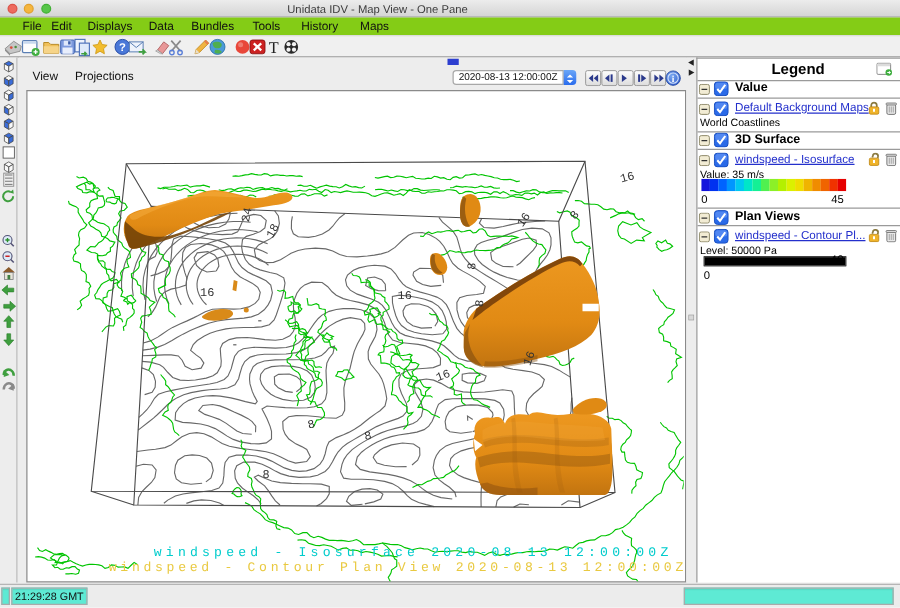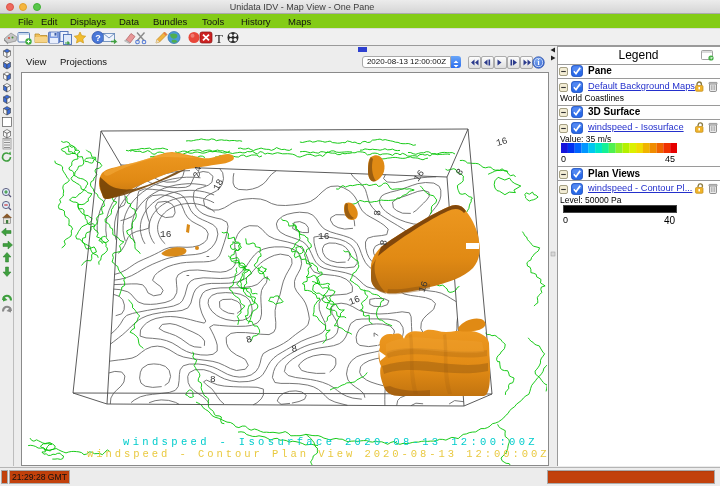--- a/index.html
+++ b/index.html
@@ -9,21 +9,21 @@
 #menubar{left:0;top:14px;width:720px;height:15px;background:#84cc16;border-bottom:1px solid #dcdcdc}
 .mi{position:absolute;top:2px;font-size:9.5px;color:#111}
 #toolbar{left:0;top:29px;width:720px;height:17px;background:#f0f0f0;border-bottom:1px solid #9a9a9a}
 #lrail{left:0;top:46px;width:14px;height:420px;background:#ededed;border-right:1px solid #bdbdbd}
 #vp{left:15px;top:46px;width:534px;height:420px;background:#ededed}
 #canvas{left:21px;top:72px;width:528px;height:394px;background:#fff;border:1px solid #8a8a8a}
 .vmenu{position:absolute;top:56px;font-size:9.5px;color:#111}
 #divider{left:549px;top:46px;width:8px;height:420px;background:#ededed}
 #legend{left:557px;top:46px;width:163px;height:420px;background:#fff;border-left:1px solid #9a9a9a;border-top:1px solid #9a9a9a}
 #statusbar{left:0;top:467px;width:720px;height:19px;background:#ececec;border-top:1px solid #b5b5b5}
-.sbox{position:absolute;top:2px;height:14px;border:1px solid #aaa;background:#c2410c;font-size:9px;color:#111;line-height:13px;box-shadow:inset 0 1px 1px rgba(0,0,0,0.08)}
+.sbox{position:absolute;top:2px;height:14px;border:1px solid #aaa;background:#5eead4;font-size:9px;color:#111;line-height:13px;box-shadow:inset 0 1px 1px rgba(0,0,0,0.08)}
 .cat{font-size:10px;font-weight:bold;color:#000}
 .lnk{font-size:9.3px;color:#2430cc;text-decoration:underline}
 .sml{font-size:8.5px;font-weight:normal;color:#000}
 .hline{position:absolute;left:0;width:100%;border-top:1px solid #9a9a9a}
 </style></head><body>
 
 <div id="titlebar" class="abs">
  <div id="title">Unidata IDV - Map View - One Pane</div>
  <div class="tl abs" style="left:5.5px;background:#ee6a5e;border:0.5px solid #dc5348"></div>
  <div class="tl abs" style="left:19px;background:#f5b63e;border:0.5px solid #e2a12c"></div>
@@ -389,38 +389,38 @@
 </svg>
 
 <div id="divider" class="abs">
 <svg width="8" height="420" viewBox="0 0 8 420">
 <path d="M6,1.5 L1.5,4 L6,6.5 Z" fill="#222"></path>
 <path d="M2,9.5 L6.5,12 L2,14.5 Z" fill="#222"></path>
 <rect x="2" y="206" width="4" height="4" fill="#d8d8d8" stroke="#999" stroke-width="0.5"></rect>
 </svg></div>
 
 <div id="legend" class="abs">
-    <div class="abs" style="left:0;top:1px;width:161px;text-align:center;font-size:12px;font-weight:normal;color:#000">Legend</div>
+    <div class="abs" style="left:0;top:1px;width:161px;text-align:center;font-size:12px;font-weight:bold;color:#000">Legend</div>
 <svg class="abs" style="left:143px;top:3px" width="13" height="11" viewBox="0 0 13 11">
       <rect x="0.5" y="0.5" width="11" height="9" rx="1" fill="#fff" stroke="#8a8a8a" stroke-width="0.8"></rect>
       <rect x="1" y="1" width="10" height="2" fill="#dcdcdc"></rect>
       <circle cx="10" cy="8" r="2.6" fill="#3fae3f"></circle>
       <path d="M8.8,8 h2.4 m-1,-1.1 l1.1,1.1 l-1.1,1.1" stroke="#fff" stroke-width="0.8" fill="none"></path>
     </svg>
 <div class="hline" style="top:17px"></div>
 <svg class="abs" style="left:1px;top:20px" width="9" height="9" viewBox="0 0 9 9">
       <rect x="0.5" y="0.5" width="8" height="8" rx="1.5" fill="#f2ecd4" stroke="#8f8a6a" stroke-width="0.8"></rect>
       <path d="M2.2,4.5 H6.8" stroke="#333" stroke-width="1.1"></path>
     </svg>
 <svg class="abs" style="left:13px;top:18px" width="12" height="12" viewBox="0 0 12 12">
       <rect x="0.5" y="0.5" width="11" height="11" rx="2.5" fill="#2a6ae8" stroke="#1a4fc0" stroke-width="0.8"></rect>
       <rect x="1.2" y="1.2" width="9.6" height="5" rx="2" fill="#5b8ff2" opacity="0.8"></rect>
       <path d="M2.8,6.2 L5,8.6 L9.2,2.8" fill="none" stroke="#fff" stroke-width="1.7"></path>
     </svg>
-<span class="cat abs" style="left:30px;top:18px">Pane</span>
+<span class="cat abs" style="left:30px;top:18px">Value</span>
 <div class="hline" style="top:31px"></div>
 <svg class="abs" style="left:1px;top:36px" width="9" height="9" viewBox="0 0 9 9">
       <rect x="0.5" y="0.5" width="8" height="8" rx="1.5" fill="#f2ecd4" stroke="#8f8a6a" stroke-width="0.8"></rect>
       <path d="M2.2,4.5 H6.8" stroke="#333" stroke-width="1.1"></path>
     </svg>
 <svg class="abs" style="left:13px;top:34px" width="12" height="12" viewBox="0 0 12 12">
       <rect x="0.5" y="0.5" width="11" height="11" rx="2.5" fill="#2a6ae8" stroke="#1a4fc0" stroke-width="0.8"></rect>
       <rect x="1.2" y="1.2" width="9.6" height="5" rx="2" fill="#5b8ff2" opacity="0.8"></rect>
       <path d="M2.8,6.2 L5,8.6 L9.2,2.8" fill="none" stroke="#fff" stroke-width="1.7"></path>
     </svg>
@@ -518,20 +518,20 @@
       <rect x="4.4" y="6" width="1.6" height="2.4" fill="#fff"></rect>
     </svg>
 <svg class="abs" style="left:150px;top:136px" width="10" height="11" viewBox="0 0 10 11">
       <rect x="1.5" y="2.5" width="7" height="8" rx="1.2" fill="#e8e8e8" stroke="#777" stroke-width="0.8"></rect>
       <rect x="0.8" y="1.4" width="8.4" height="1.6" rx="0.8" fill="#d8d8d8" stroke="#777" stroke-width="0.7"></rect>
       <path d="M3.4,4.2 V9 M5,4.2 V9 M6.6,4.2 V9" stroke="#999" stroke-width="0.7"></path>
     </svg>
 <span class="sml abs" style="left:2px;top:148px">Level: 50000 Pa</span>
 <div class="abs" style="left:5px;top:158px;width:114px;height:8px;background:#000;border:1px solid #444"></div>
 <span class="sml abs" style="left:5px;top:168px;font-size:9px">0</span>
-<span class="sml abs" style="left:106px;top:168px;font-size:10px">40</span>
+<span class="sml abs" style="left:106px;top:156px;font-size:10px">40</span>
   </div>
 
 <div id="statusbar" class="abs">
  <div class="sbox" style="left:1px;width:7px"></div>
  <div class="sbox" style="left:9px;width:61px;padding-left:2px;font-size:8.6px">21:29:28 GMT</div>
  <div class="sbox" style="left:547px;width:168px"></div>
 </div>
 
 </body></html>

